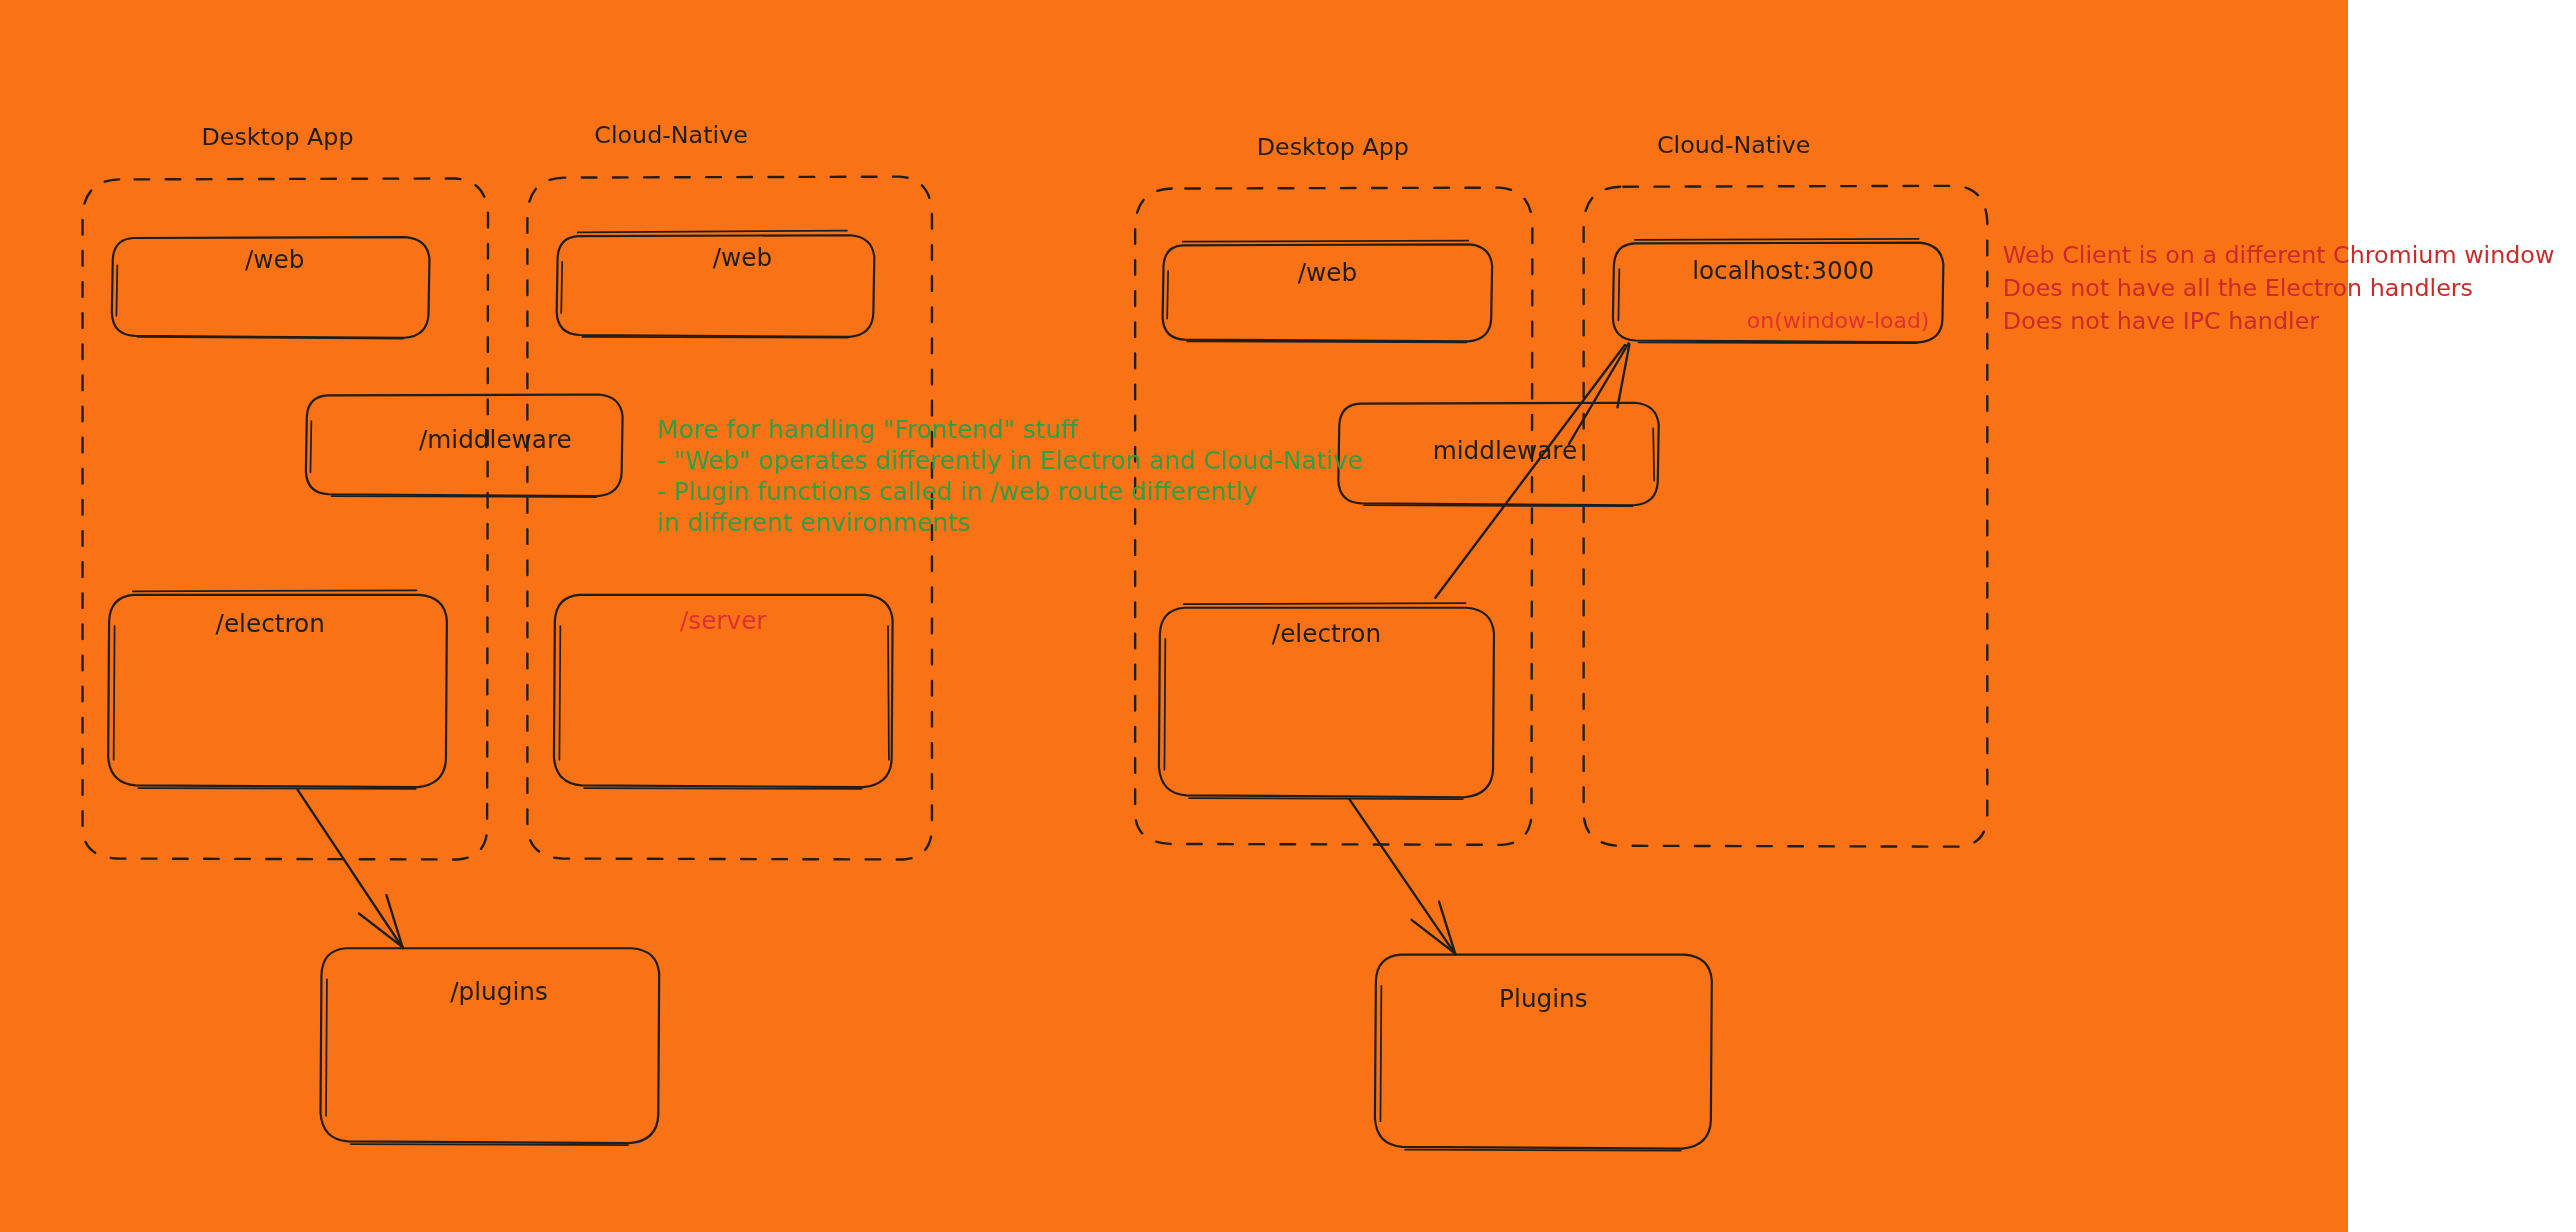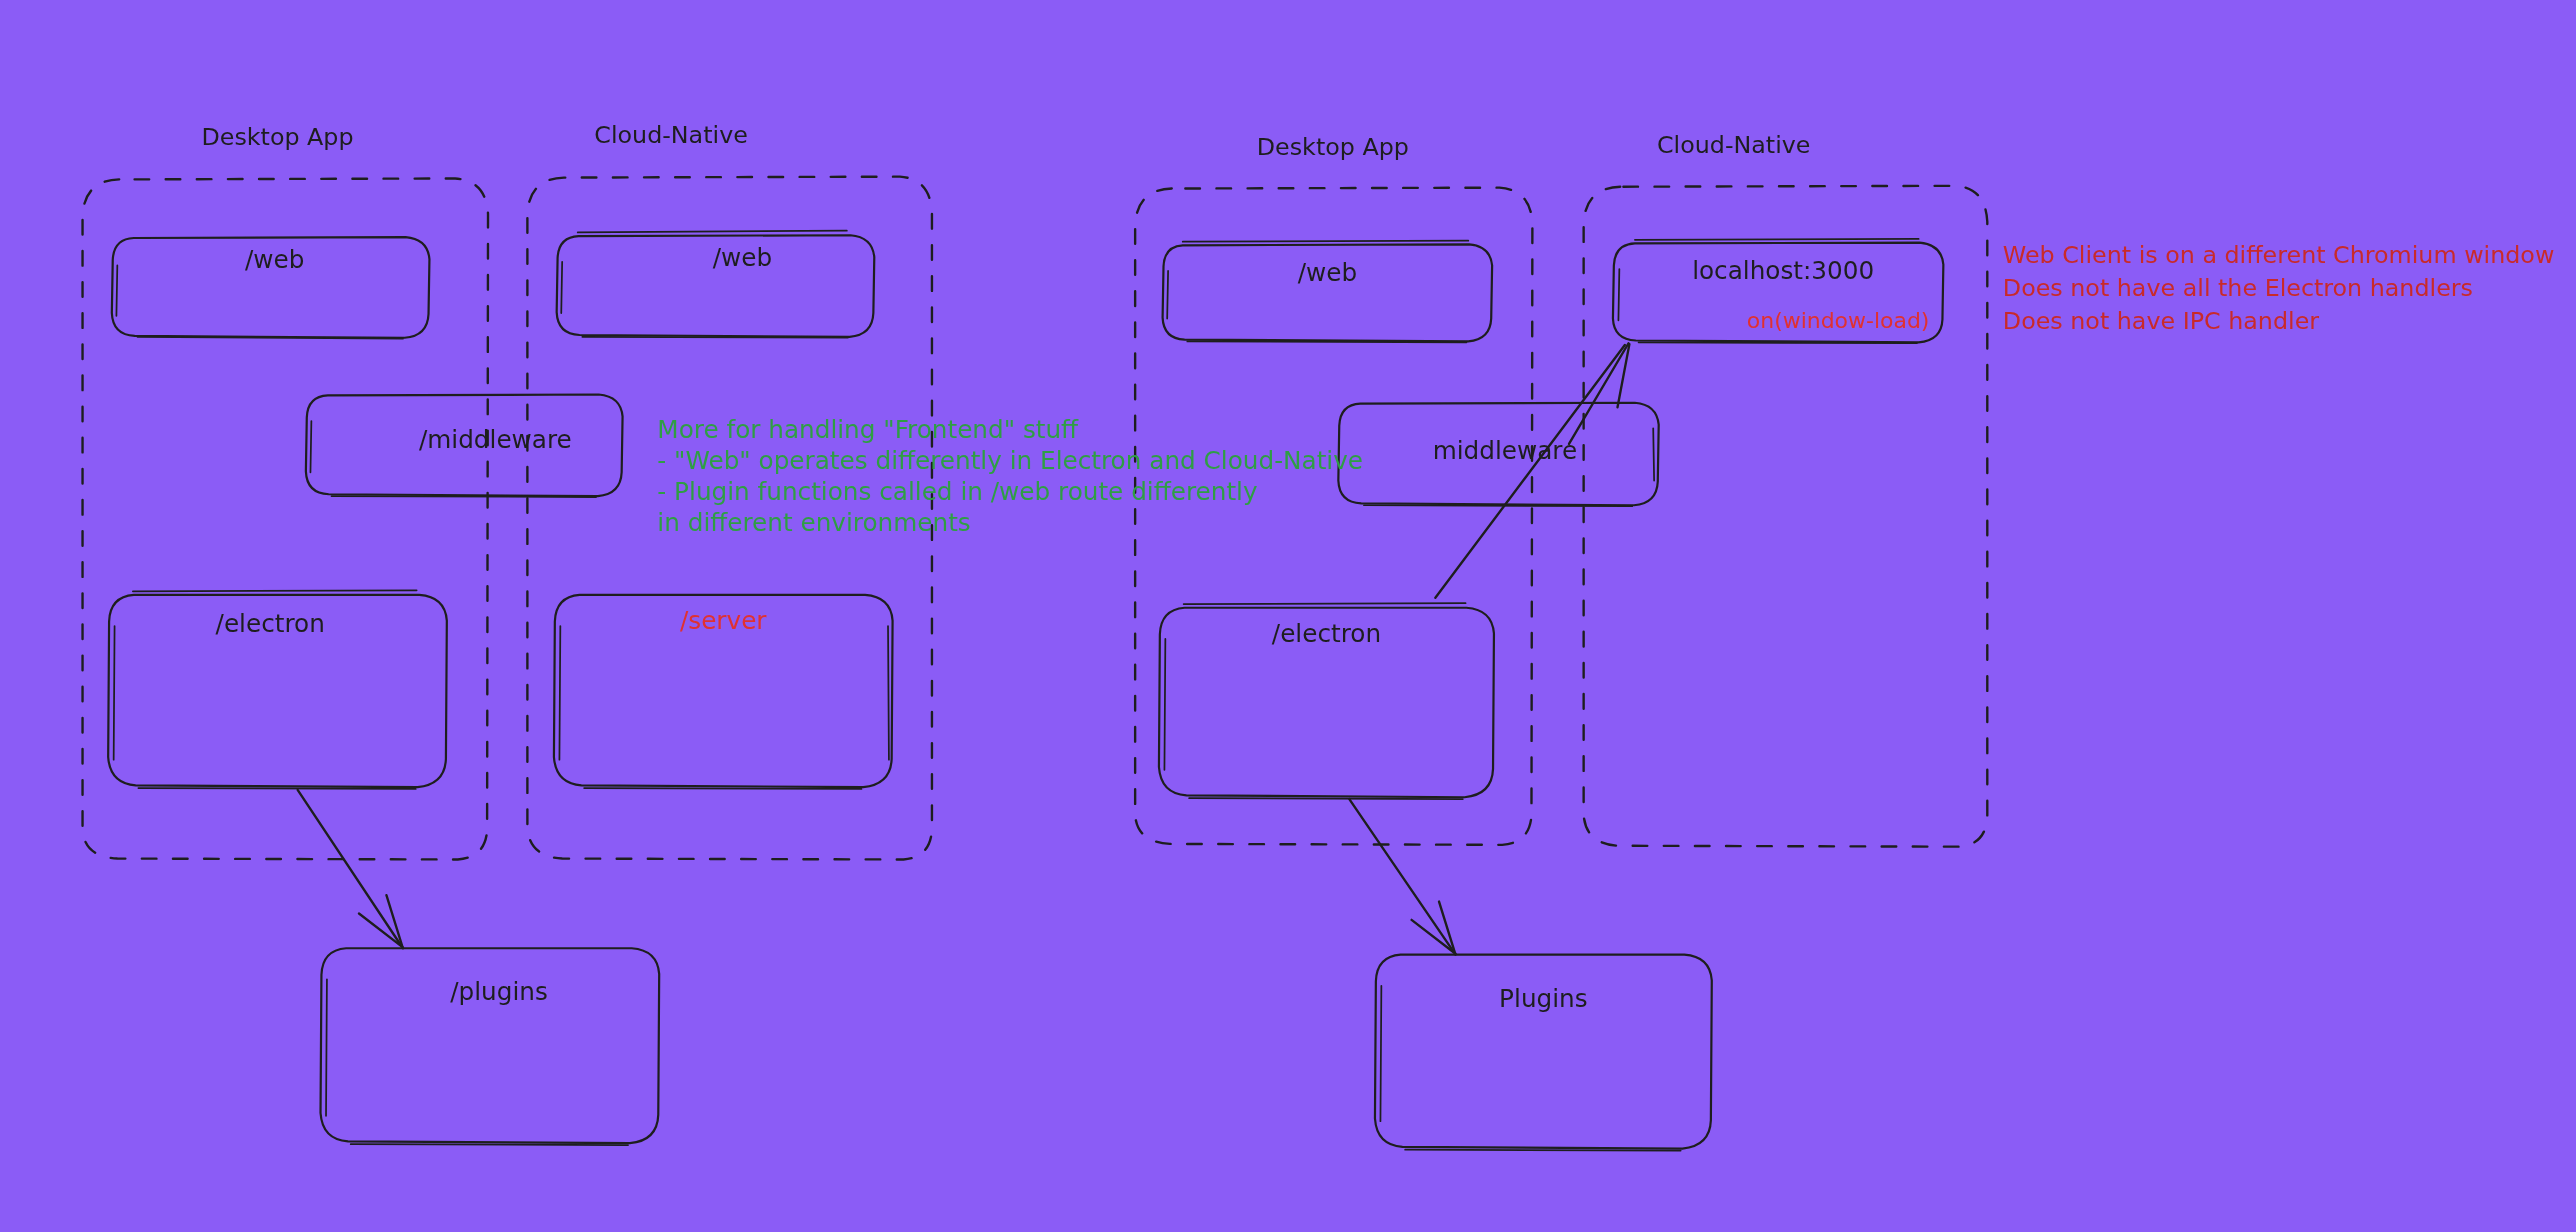--- a/index.html
+++ b/index.html
@@ -8,23 +8,23 @@
     background: #ffffff;
   }
   body {
     width: 2576px;
     height: 1232px;
     overflow: hidden;
     font-family: "DejaVu Sans", sans-serif;
   }
   #canvas {
     position: relative;
-    width: 2576px;
+    width: 2348px;
     height: 1232px;
-    background: #8b5cf6;
+    background: #f97316;
   }
   svg.layer {
     position: absolute;
     left: 0;
     top: 0;
     width: 2576px;
     height: 1232px;
     overflow: visible;
   }
   text {

